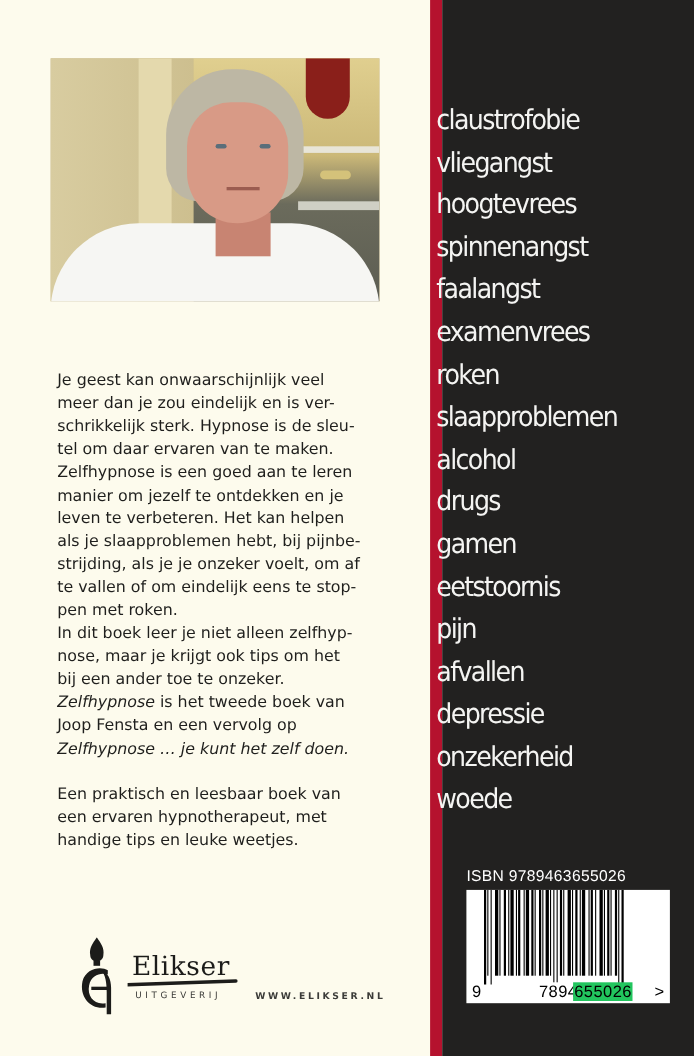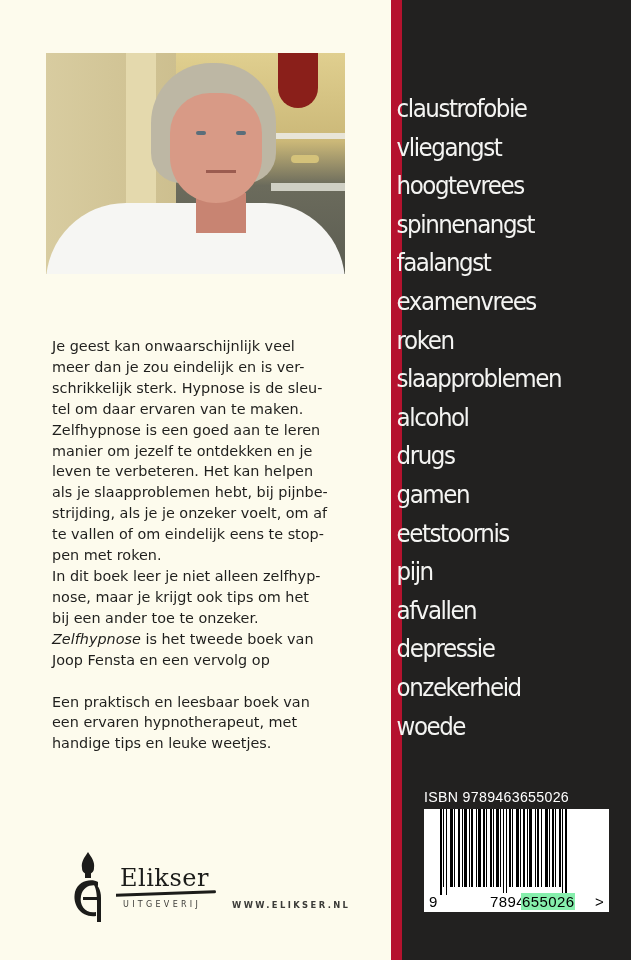--- a/index.html
+++ b/index.html
@@ -40,21 +40,21 @@
   .topics li { font-family:"DejaVu Sans", sans-serif; font-size:25px; line-height:38.6px; color:#f4f4f2; letter-spacing:-1.6px; transform:scaleX(0.92); transform-origin:right center; white-space:nowrap; }
 
   .isbn-label { position:absolute; left:424px; top:789px; font-family:"Liberation Sans", sans-serif; font-size:14.2px; color:#ffffff; letter-spacing:0.3px; }
   .barcode { position:absolute; left:424px; top:809px; width:185px; height:103px; background:#ffffff; }
   .bars { position:absolute; left:16px; top:0; width:155px; height:85px; display:flex; align-items:flex-start; }
   .bars span { display:block; height:78px; background:#000; margin-right:1px; }
   .bars span.g { height:86px; }
   .bar-digits { position:absolute; left:0; bottom:2px; width:185px; font-family:"Liberation Sans", sans-serif; font-size:15px; color:#000; }
   .bar-digits .d0 { position:absolute; left:5px; bottom:0; }
   .bar-digits .d1 { position:absolute; left:24px; bottom:0; background:#fff; padding:0 1px; letter-spacing:0.4px;margin-left:41px; }
-  .bar-digits .d2 { position:absolute; left:97px; bottom:0; background:#86efac; padding:0 1px; letter-spacing:0.4px; }
+  .bar-digits .d2 { position:absolute; left:97px; bottom:0; background:#22c55e; padding:0 1px; letter-spacing:0.4px; }
   .bar-digits .d3 { position:absolute; left:171px; bottom:0; }
 </style>
 </head>
 <body>
 
 <div class="left">
   <div class="photo" title="Portrait of a grey-haired man in a white shirt">
     <div class="wall"></div>
     <div class="door"></div>
     <div class="bg"></div>
@@ -81,20 +81,21 @@
     <p>leven te verbeteren. Het kan helpen</p>
     <p>als je slaapproblemen hebt, bij pijnbe-</p>
     <p>strijding, als je je onzeker voelt, om af</p>
     <p>te vallen of om eindelijk eens te stop-</p>
     <p>pen met roken.</p>
     <p>In dit boek leer je niet alleen zelfhyp-</p>
     <p>nose, maar je krijgt ook tips om het</p>
     <p>bij een ander toe te onzeker.</p>
     <p><em>Zelfhypnose</em><span> is het tweede boek van</span></p>
     <p>Joop Fensta en een vervolg op</p>
+    <p><em>Zelfhypnose … je kunt het zelf doen.</em></p>
     <div class="gap"></div>
     <p>Een praktisch en leesbaar boek van</p>
     <p>een ervaren hypnotherapeut, met</p>
     <p>handige tips en leuke weetjes.</p>
   </div>
 
   <div class="logo">
     <svg class="mark" viewBox="0 0 36 72" width="36" height="72">
       <path d="M18 0 C14 6 11 10 12 16 C12 20 15 22 18 22 C21 22 24 20 24 16 C25 10 22 6 18 0 Z" fill="#1c1c1a"></path>
       <rect x="15" y="21" width="6" height="5" fill="#1c1c1a"></rect>

